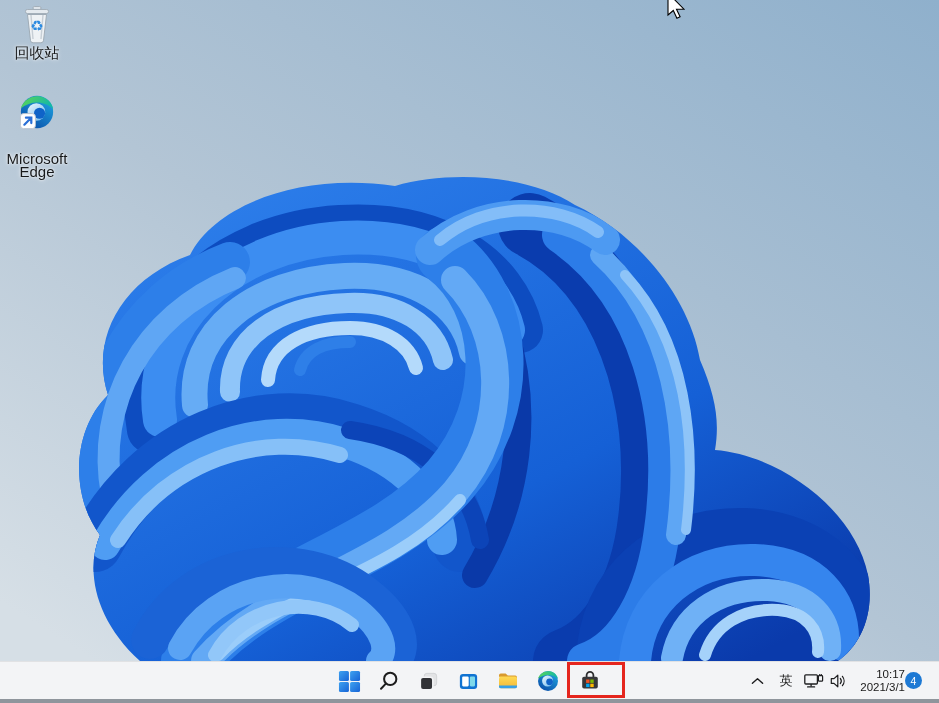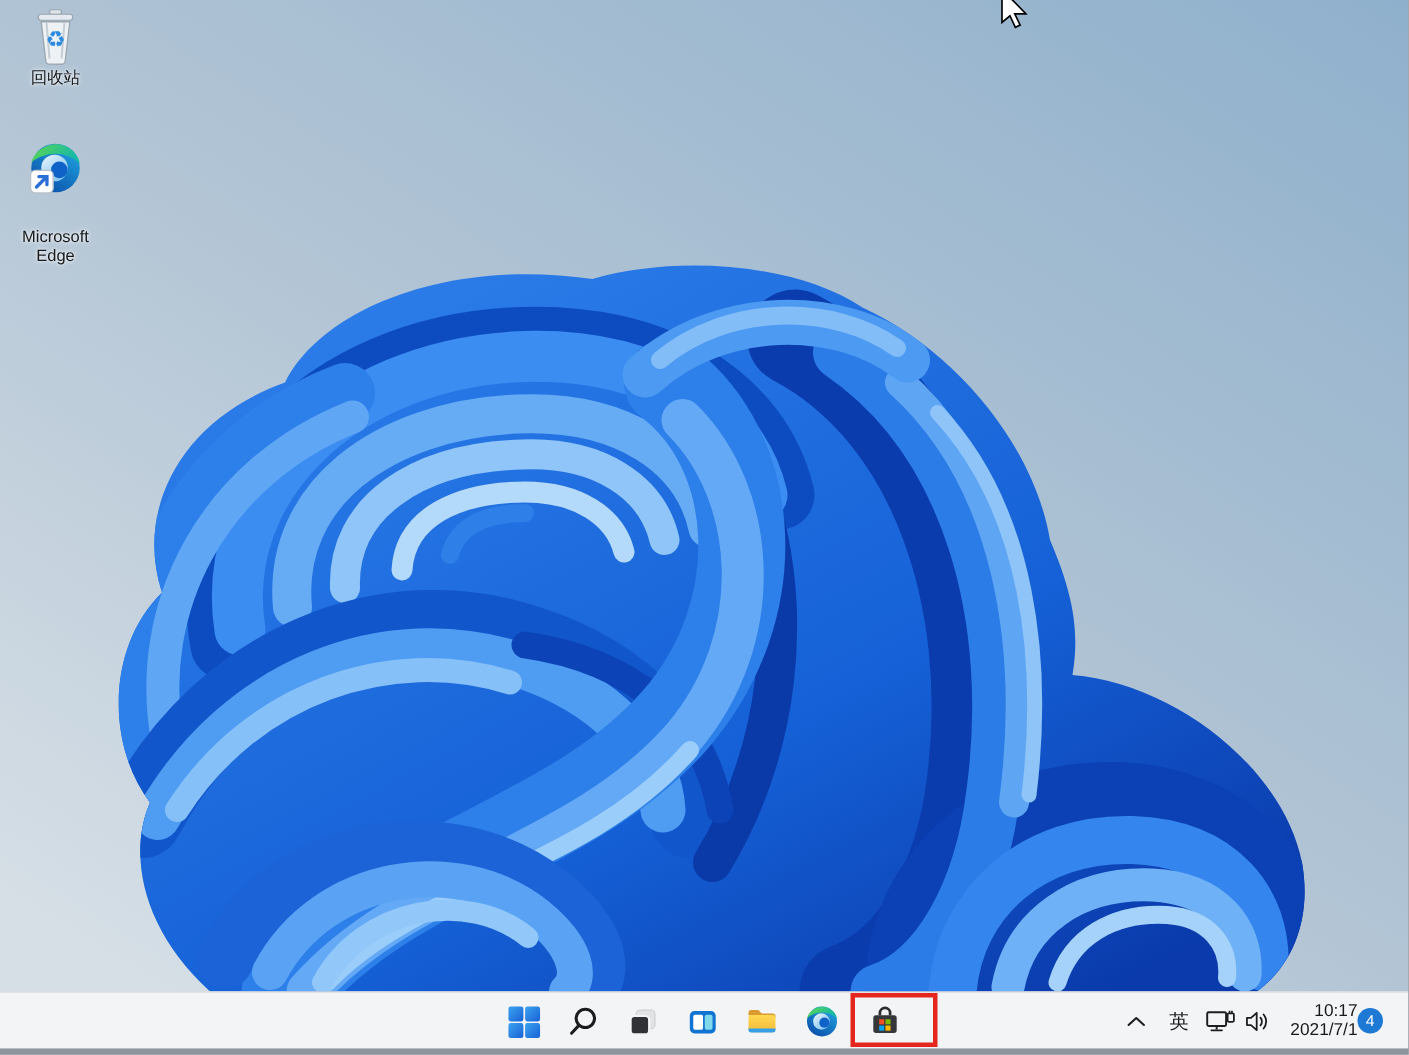--- a/index.html
+++ b/index.html
@@ -12,21 +12,21 @@
   .wallpaper { position:absolute; left:0; top:0; width:939px; height:661px; }
   .wallpaper svg { display:block; }
 
   
   .desktop-icon {
     position:absolute; width:70px; display:flex; flex-direction:column;
     align-items:center; gap:1px; cursor:default;
   }
   .desktop-icon .glyph { width:40px; height:40px; display:flex; align-items:center; justify-content:center; }
   .icon-label {
-    font-size:11px; line-height:13px; color:#17191b; text-align:center;
+    font-size:15px; line-height:13px; color:#17191b; text-align:center;
     text-shadow:0 0 2px rgba(255,255,255,.95), 0 0 5px rgba(255,255,255,.75);
     max-width:66px;
   }
 
   
   .cursor { position:absolute; left:667px; top:-7px; width:18px; height:27px; z-index:30; }
 
   
   .taskbar {
     position:absolute; left:0; top:661px; width:939px; height:38px;
@@ -282,21 +282,21 @@
     <div class="tray-btn" style="left:826px; width:24px;">
       <svg width="17" height="16" viewBox="0 0 17 16">
         <path d="M1.3,5.6 h2.7 L7.8,2.2 V 13.8 L4,10.4 H1.3 Z" stroke="#1d1d1f" stroke-width="1.2" fill="none" stroke-linejoin="round"></path>
         <path d="M10.3,5.4 a4.2,4.2 0 0 1 0,5.2" stroke="#1d1d1f" stroke-width="1.2" fill="none" stroke-linecap="round"></path>
         <path d="M12.4,3.3 a7.4,7.4 0 0 1 0,9.4" stroke="#1d1d1f" stroke-width="1.2" fill="none" stroke-linecap="round"></path>
       </svg>
     </div>
 
     <div class="clock">
       <span>10:17</span>
-      <span>2021/7/1</span>
+      <span>2021/3/1</span>
     </div>
   </div>
 
   <div class="badge">
     <span>4</span>
   </div>
 
   <div class="bottom-strip"></div>
 
   <div class="highlight-box"></div>

